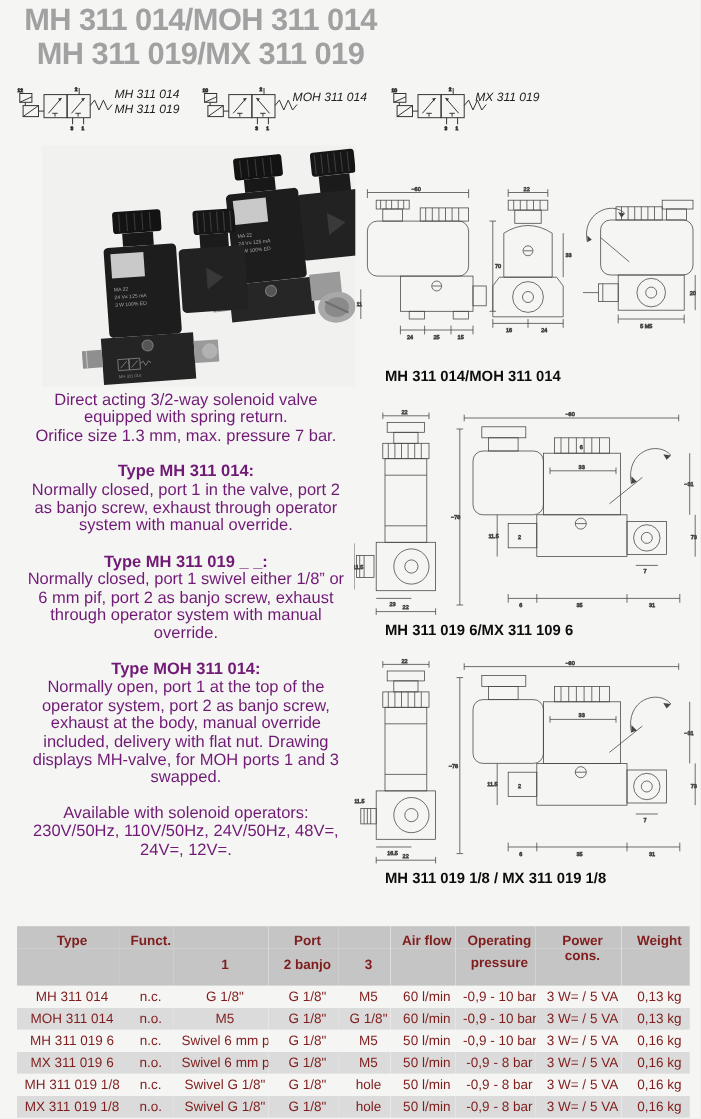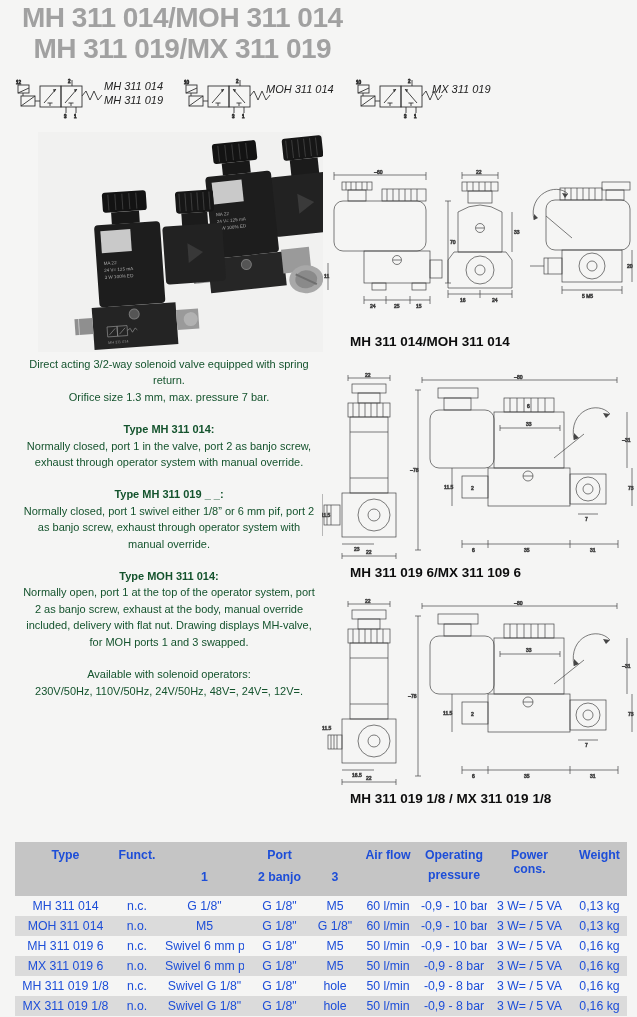--- a/index.html
+++ b/index.html
@@ -13,33 +13,33 @@
   #title { position:absolute; left:22px; top:2px; font-weight:bold;
     font-size:28px; line-height:1.12; color:#a1a1a1; letter-spacing:-0.5px; }
   
   .symbol-svg { position:absolute; top:78px; }
   .symbol-label { position:absolute; font-style:italic; font-size:11px;
     color:#222; line-height:1.25; white-space:nowrap; }
   
   #photo { position:absolute; left:38px; top:132px; }
   
   #desc { position:absolute; left:20px; top:356px; width:298px;
-    font-size:11px; line-height:16.4px; color:#14532d; }
+    font-size:15px; line-height:16.4px; color:#701a75; }
   #desc p { margin-bottom:16px; }
   #desc .sec-head { font-weight:bold; }
   
   .drawing { position:absolute; }
   .draw-caption { position:absolute; font-weight:bold; font-size:13.5px;
     color:#0d0d0d; white-space:nowrap; }
   svg text.dim { font-family:"Liberation Sans", sans-serif; font-size:5px; fill:#555; }
   svg text.pnum { font-family:"Liberation Sans", sans-serif; font-size:4.5px; fill:#333; }
   
   #spec-table-wrap { position:absolute; left:15px; top:842px; width:612px; }
   table { border-collapse:collapse; table-layout:fixed; width:612px;
-    font-size:12.3px; color:#1d4ed8; }
+    font-size:12.3px; color:#7f1d1d; }
   thead tr { background:#c5c5c5; }
   thead td { font-weight:bold; height:19px; padding-left:7px; overflow:hidden; white-space:nowrap; }
   tbody td { height:20px; padding-left:7px; overflow:hidden; white-space:nowrap; }
   tbody tr.shade { background:#dbdbdb; }
 </style>
 </head>
 <body>
 
 <div id="page">
 

